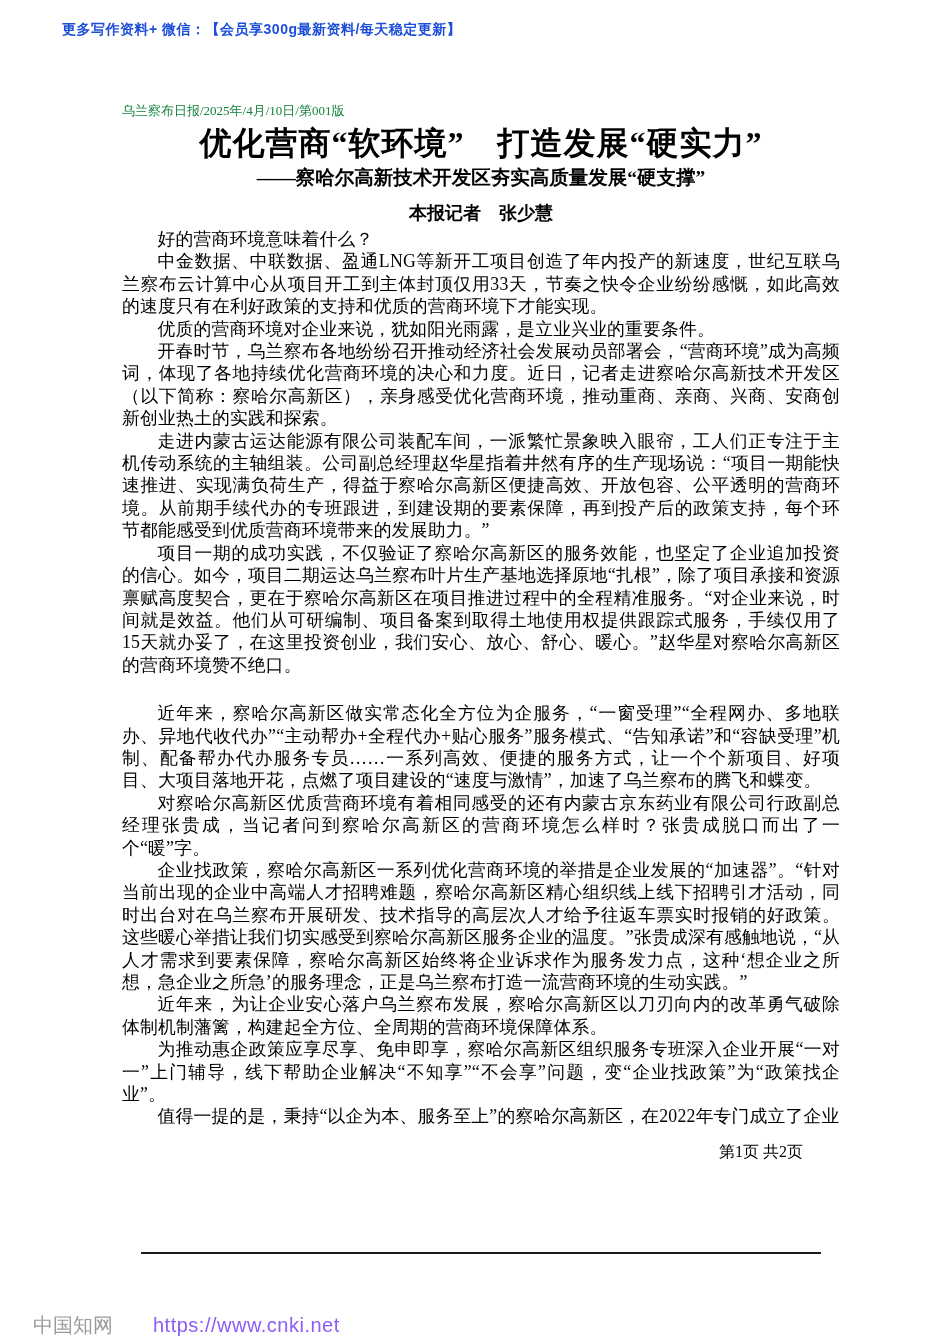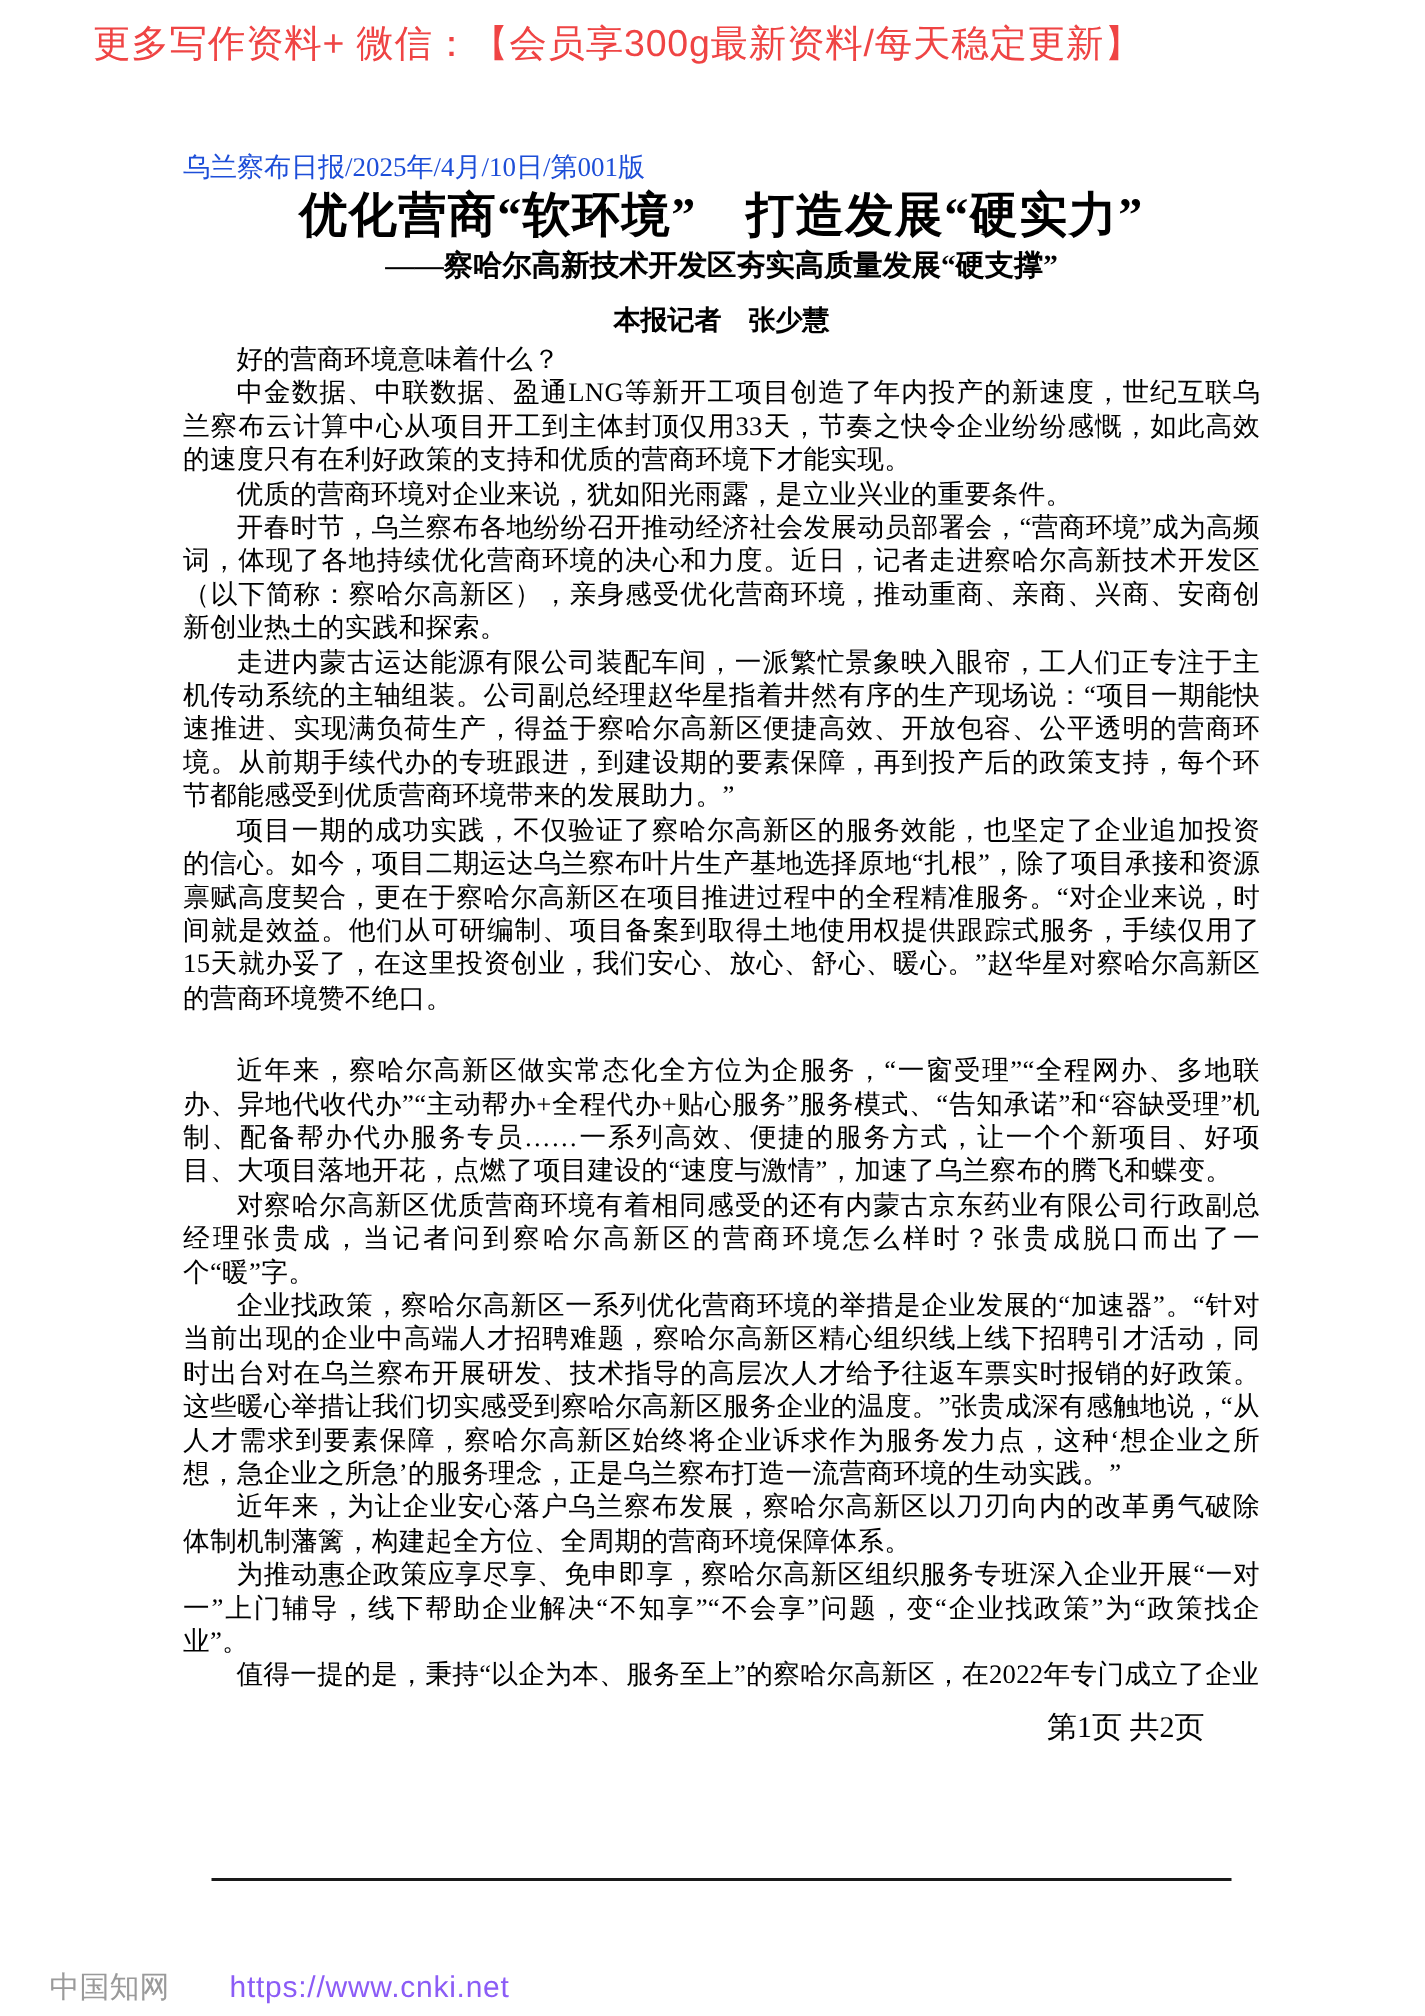--- a/index.html
+++ b/index.html
@@ -11,39 +11,39 @@
     font-family: "Liberation Serif", "DejaVu Serif", serif;
     color: #000000;
     overflow: hidden;
   }
 
   .banner {
     position: absolute;
     left: 62px;
     top: 16px;
     font-family: "Liberation Sans", "DejaVu Sans", sans-serif;
-    font-weight: 400;
-    font-size: 25px;
+    font-weight: 700;
+    font-size: 14px;
     line-height: 26px;
-    color: #ef4444;
+    color: #1d4ed8;
     letter-spacing: 0.5px;
     white-space: nowrap;
   }
 
   .doc {
     position: absolute;
     left: 122px;
     top: 101px;
     width: 718px;
   }
 
   .source-line {
-    font-size: 18px;
+    font-size: 13px;
     line-height: 20px;
-    color: #1d4ed8;
+    color: #15803d;
   }
 
   .title {
     margin: 6px 0 0 0;
     font-size: 32px;
     line-height: 32px;
     font-weight: 700;
     text-align: center;
     letter-spacing: 1px;
   }
@@ -78,21 +78,21 @@
   }
 
   .body-text p.gap-before {
     margin-top: 26px;
   }
 
   .page-indicator {
     margin-top: 14px;
     padding-right: 37px;
     text-align: right;
-    font-size: 20px;
+    font-size: 16px;
     line-height: 20px;
   }
 
   .divider {
     position: absolute;
     left: 141px;
     top: 1252px;
     width: 680px;
     height: 0;
     border-top: 2px solid #1a1a1a;

